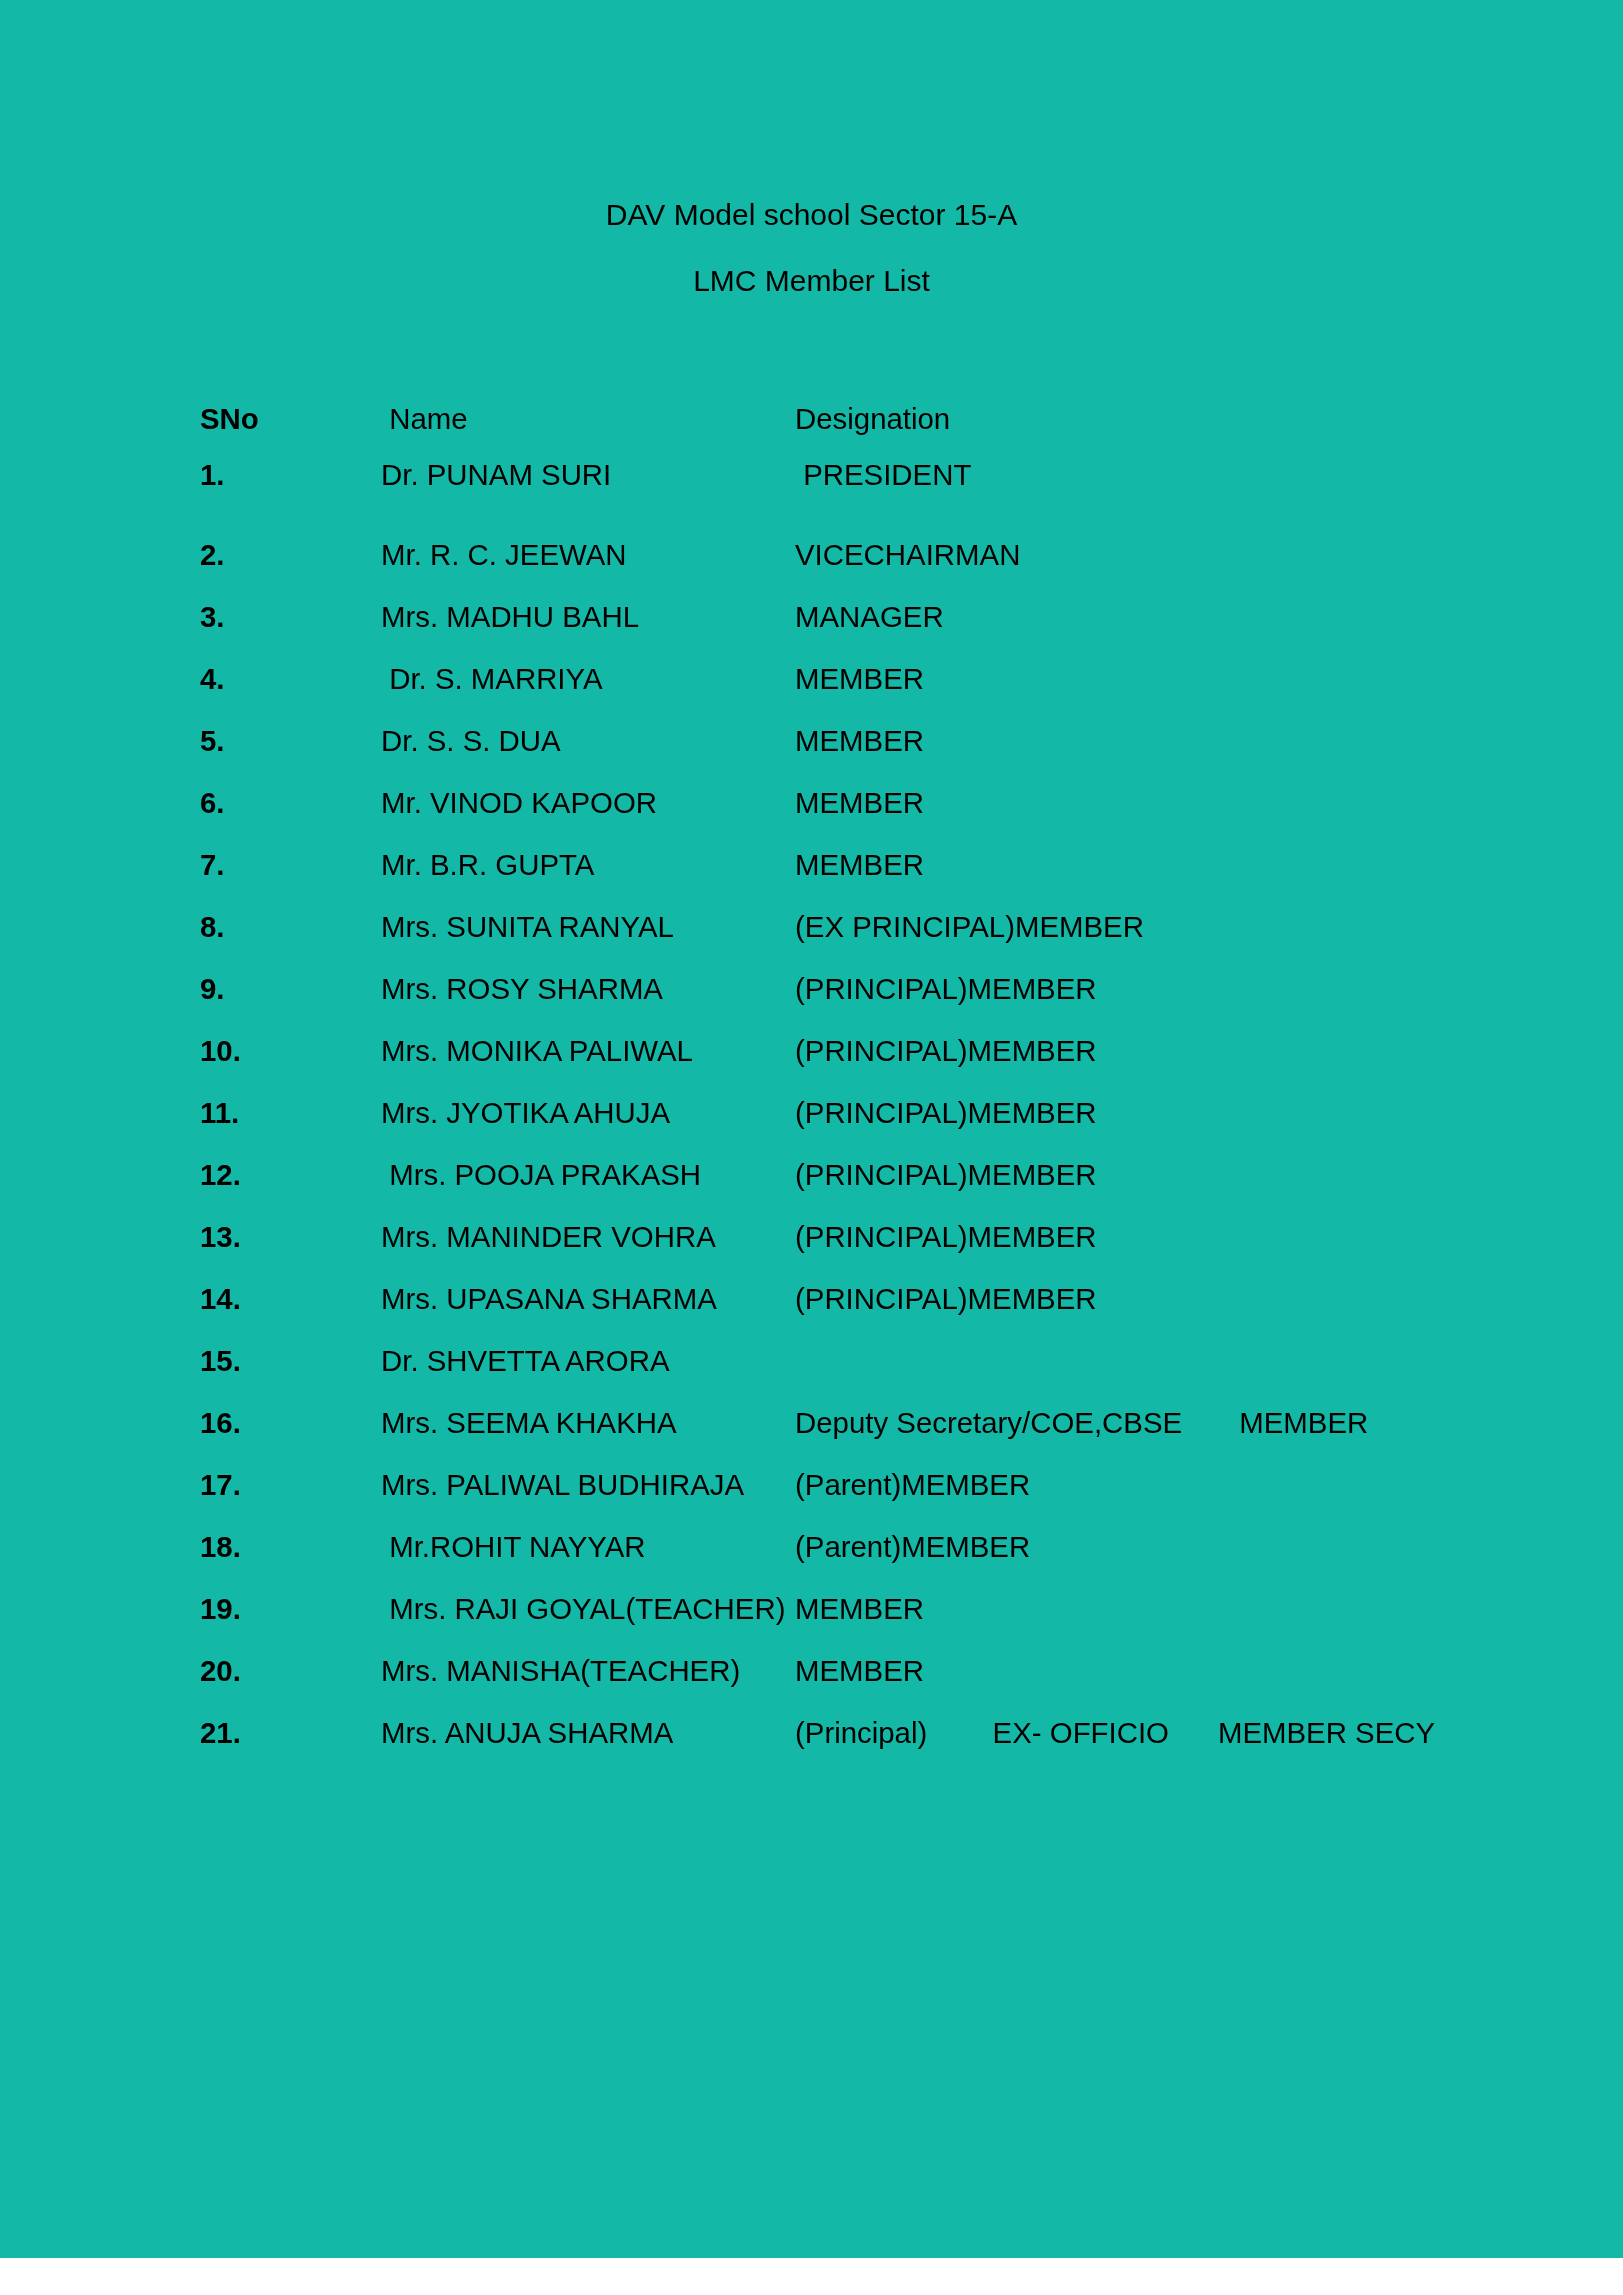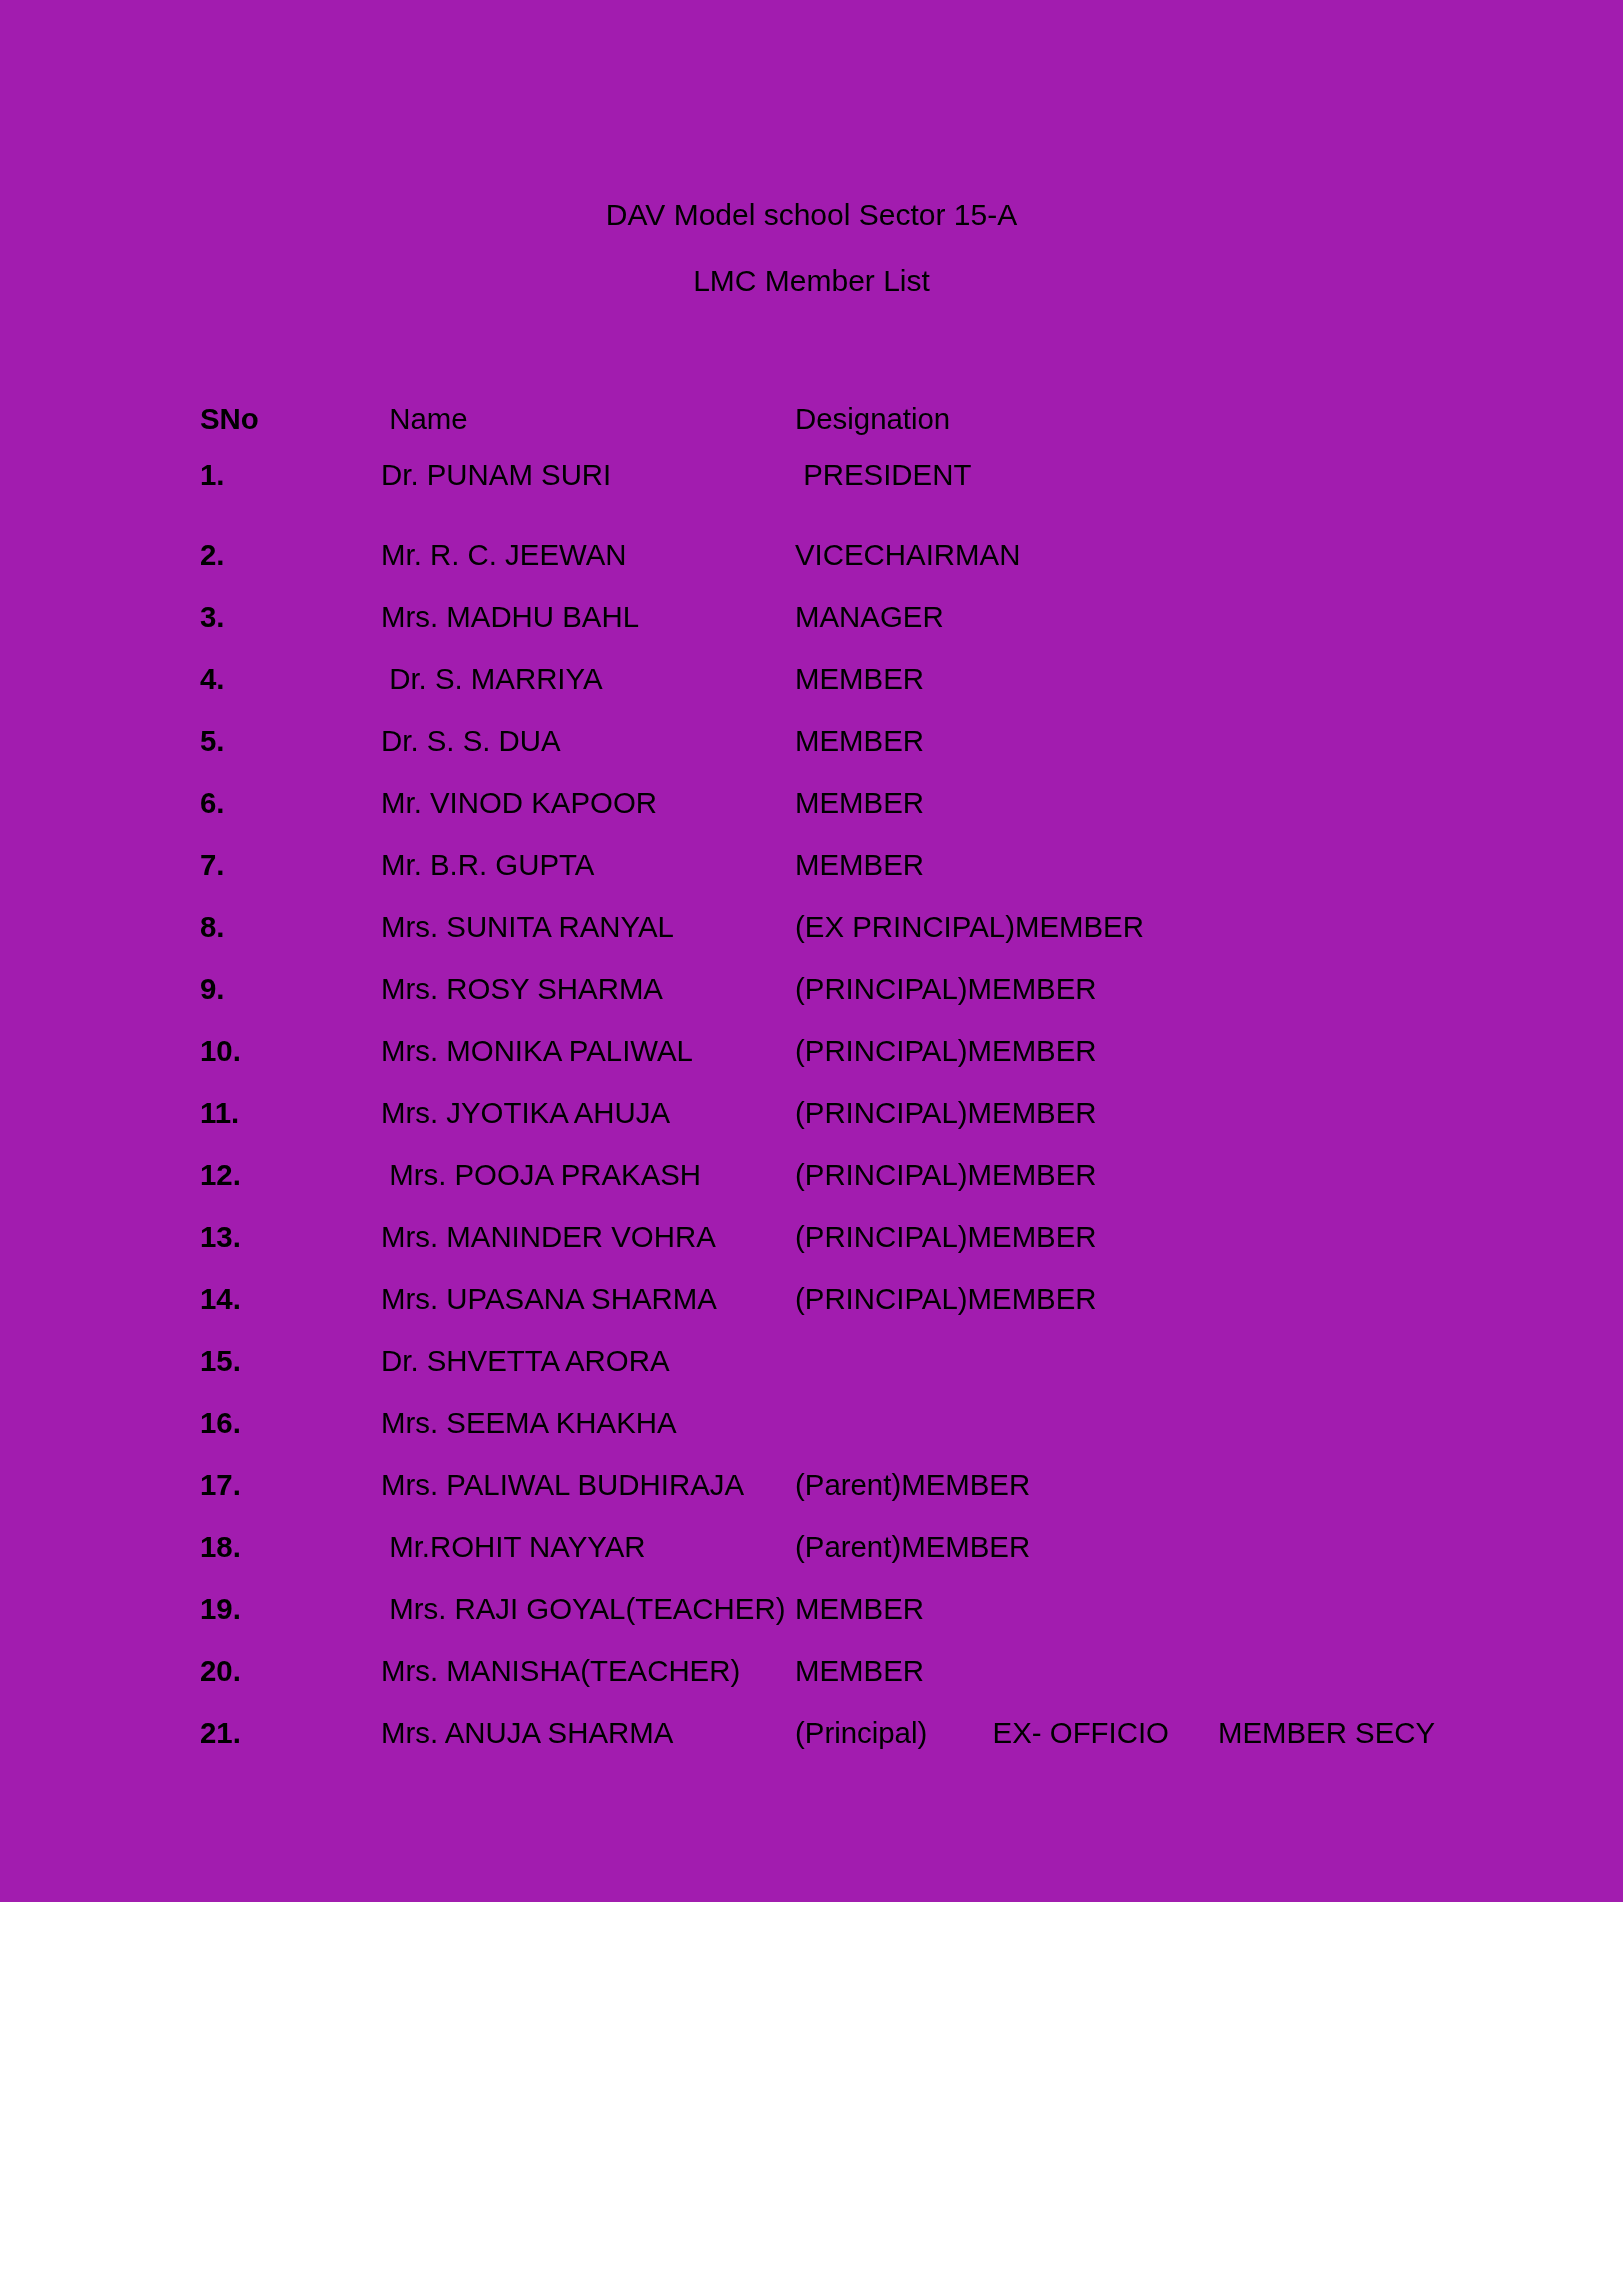--- a/index.html
+++ b/index.html
@@ -1,21 +1,21 @@
 <!DOCTYPE html>
 <html style="font-size:10.5px"><head>
 <meta charset="utf-8">
 <style>
   * { margin: 0; padding: 0; box-sizing: border-box; }
   html, body { background: #ffffff; }
   .page {
     position: relative;
     width: 1623px;
-    height: 1902px;
-    background: #a21caf;
+    height: 2258px;
+    background: #14b8a6;
     color: #000000;
     font-family: "Liberation Sans", sans-serif;
     font-size: 29.4px;
     overflow: hidden;
   }
   .doc-title,
   .doc-subtitle {
     position: absolute;
     left: 0;
     width: 100%;
@@ -143,20 +143,21 @@
   </div>
 
   <div class="row">
     <span class="c c-sno">15.</span>
     <span class="c c-name">Dr. SHVETTA ARORA</span>
   </div>
 
   <div class="row">
     <span class="c c-sno">16.</span>
     <span class="c c-name">Mrs. SEEMA KHAKHA</span>
+    <span class="c c-desig">Deputy Secretary/COE,CBSE       MEMBER</span>
   </div>
 
   <div class="row">
     <span class="c c-sno">17.</span>
     <span class="c c-name">Mrs. PALIWAL BUDHIRAJA</span>
     <span class="c c-desig">(Parent)MEMBER</span>
   </div>
 
   <div class="row">
     <span class="c c-sno">18.</span>

